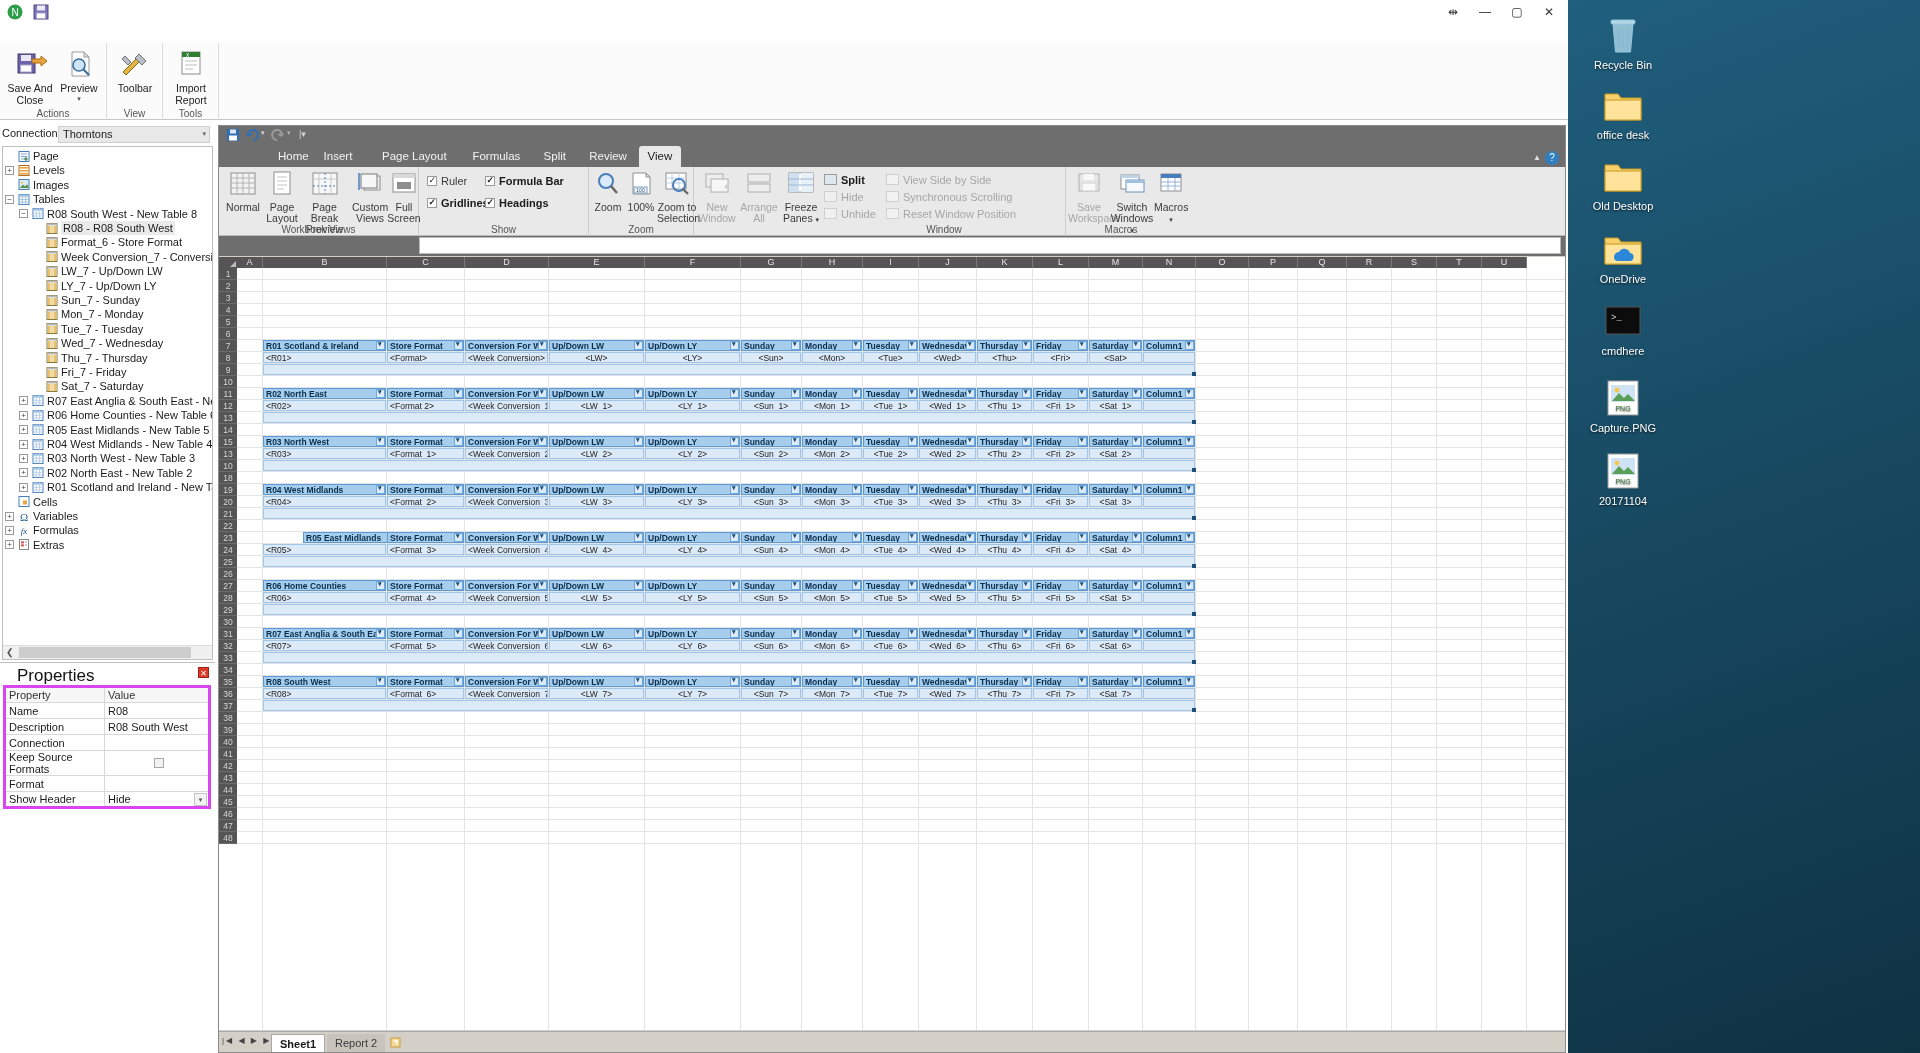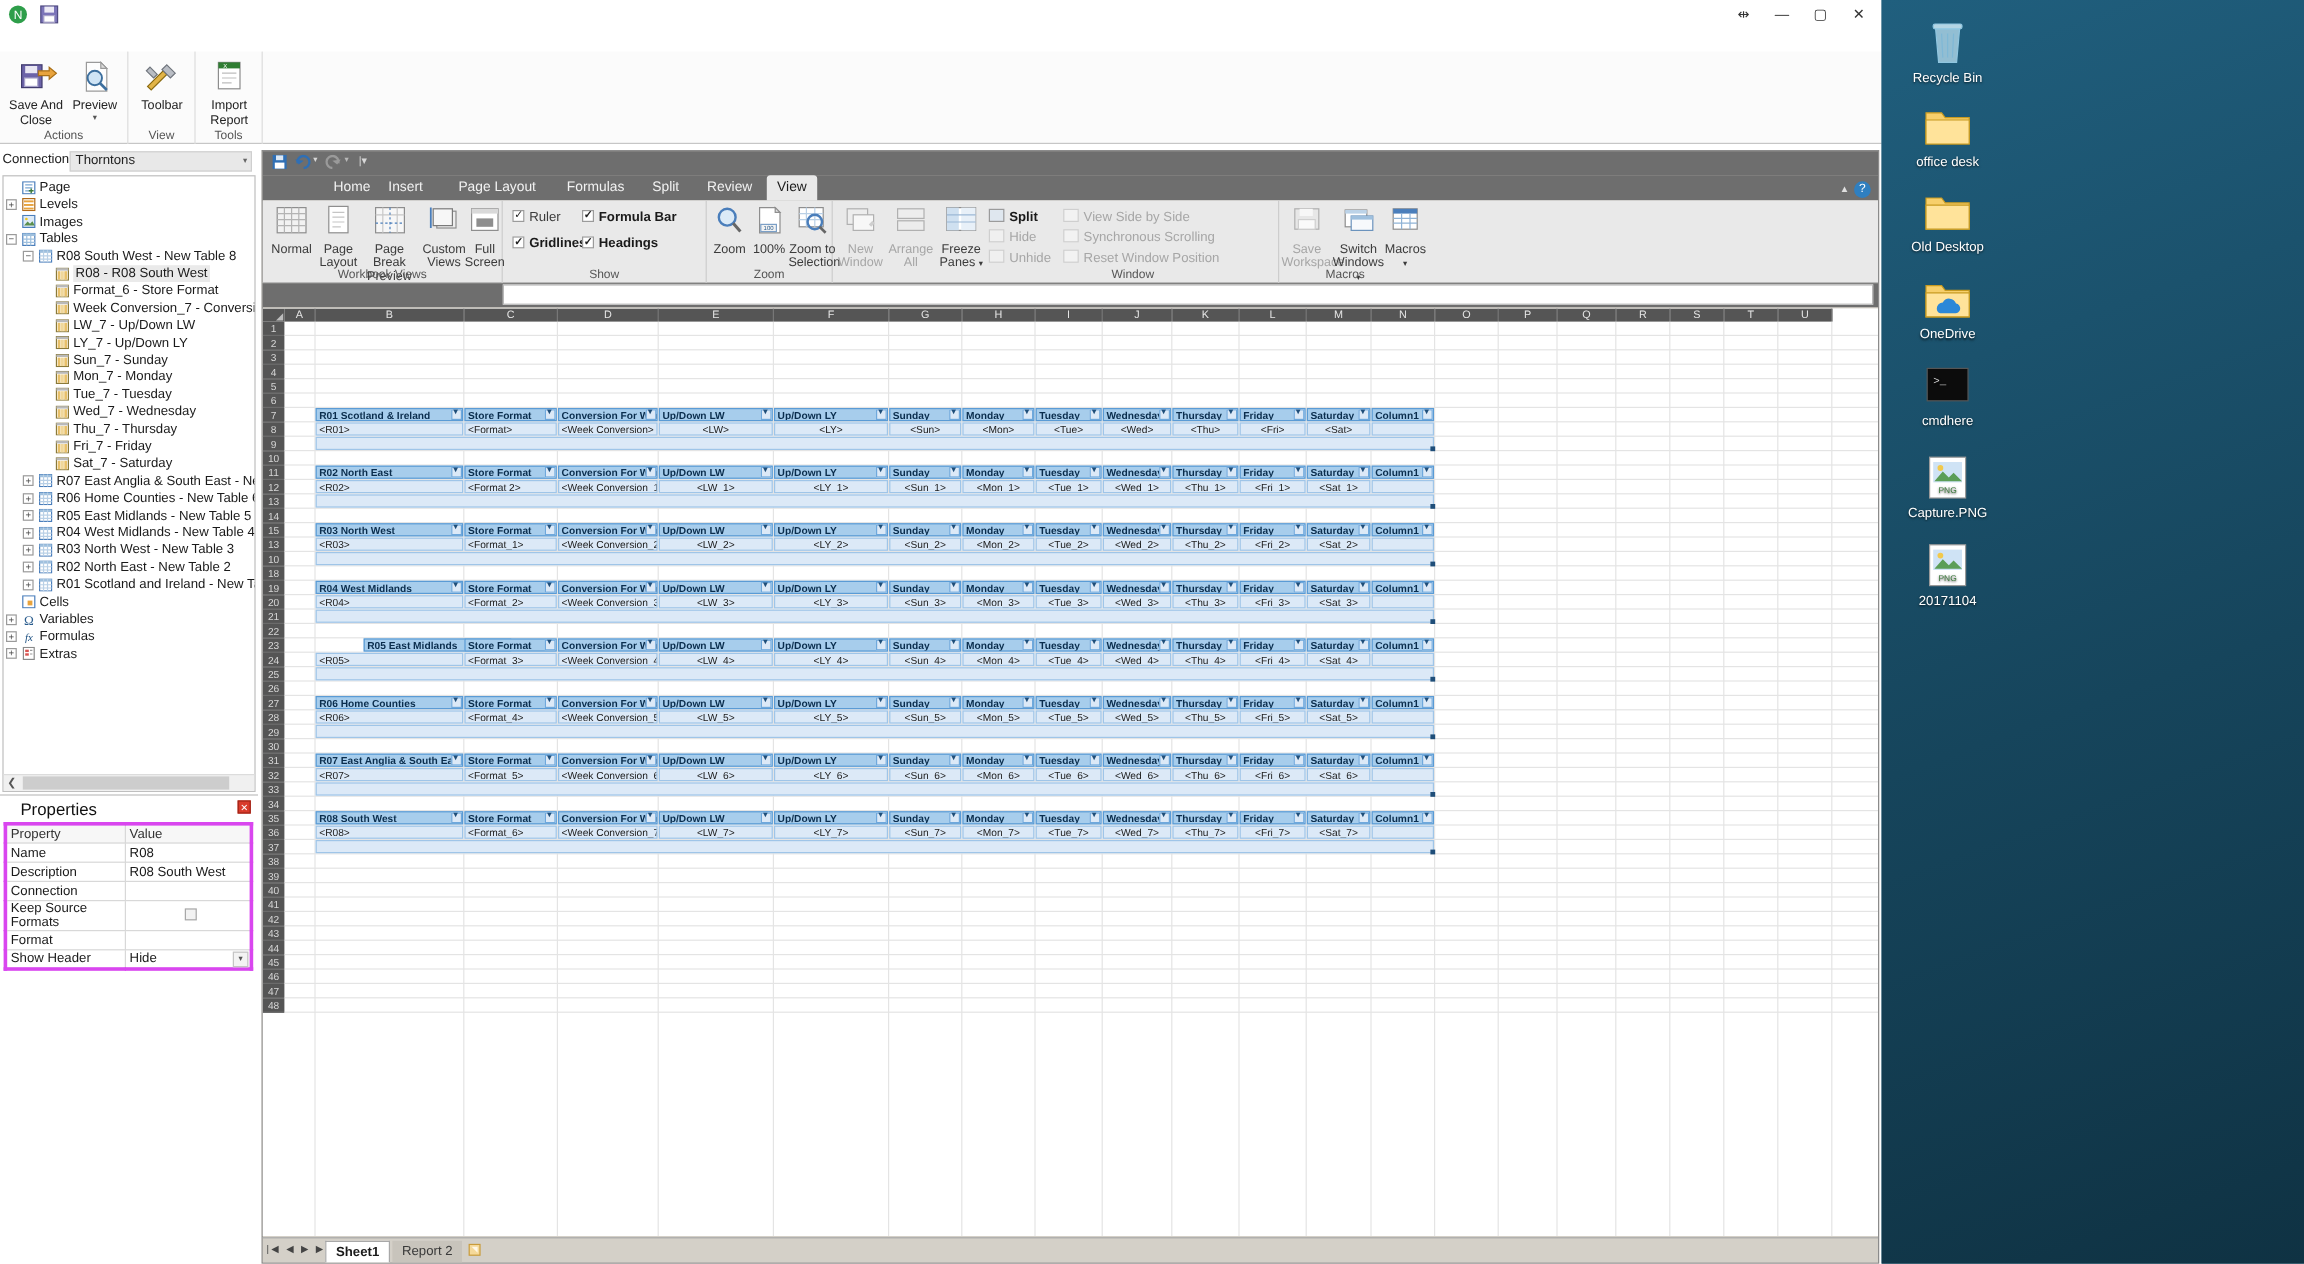--- a/index.html
+++ b/index.html
@@ -69,21 +69,21 @@
   .tnode .tl { position:absolute; }
   .tnode.sel .tl { background:#eaeaea; padding:0 2px; }
   .hsb { position:absolute; left:0; bottom:0; width:209px; height:14px; background:#f0f0f0;
          border-top:1px solid #dcdcdc; }
   .hsb .thumb { position:absolute; left:16px; top:1px; width:172px; height:11px; background:#cdcdcd; }
   .hsb .lar { position:absolute; left:3px; top:1px; font-size:9px; color:#555; }
 
   
   .props { position:absolute; left:0px; top:662px; width:215px; height:391px; background:#fff;
            border-top:1px solid #bfbfbf; }
-  .props .phead { position:absolute; left:3px; top:3px; font-size:14px; color:#111;padding-left:14px; }
+  .props .phead { position:absolute; left:3px; top:3px; font-size:17px; color:#111;padding-left:14px; }
   .props .pclose { position:absolute; right:6px; top:4px; width:11px; height:11px;
                    background:#d93a2b; color:#fff; font-size:8px; line-height:11px; text-align:center;
                    border:1px solid #9e2417; }
   .ptable { position:absolute; left:3px; top:22px; width:208px; border:3px solid #d946ef;
             border-collapse:collapse; font-size:11px; }
   .ptable td, .ptable th { border:1px solid #d8d8d8; height:16px; padding:0 3px;
                            text-align:left; font-weight:normal; color:#1a1a1a; }
   .ptable th { background:#f7f7f7; color:#333; }
   .ptable td.k { width:100px; }
   .pcheck { display:inline-block; width:10px; height:10px; border:1px solid #a8a8a8; background:#f2f2f2;

